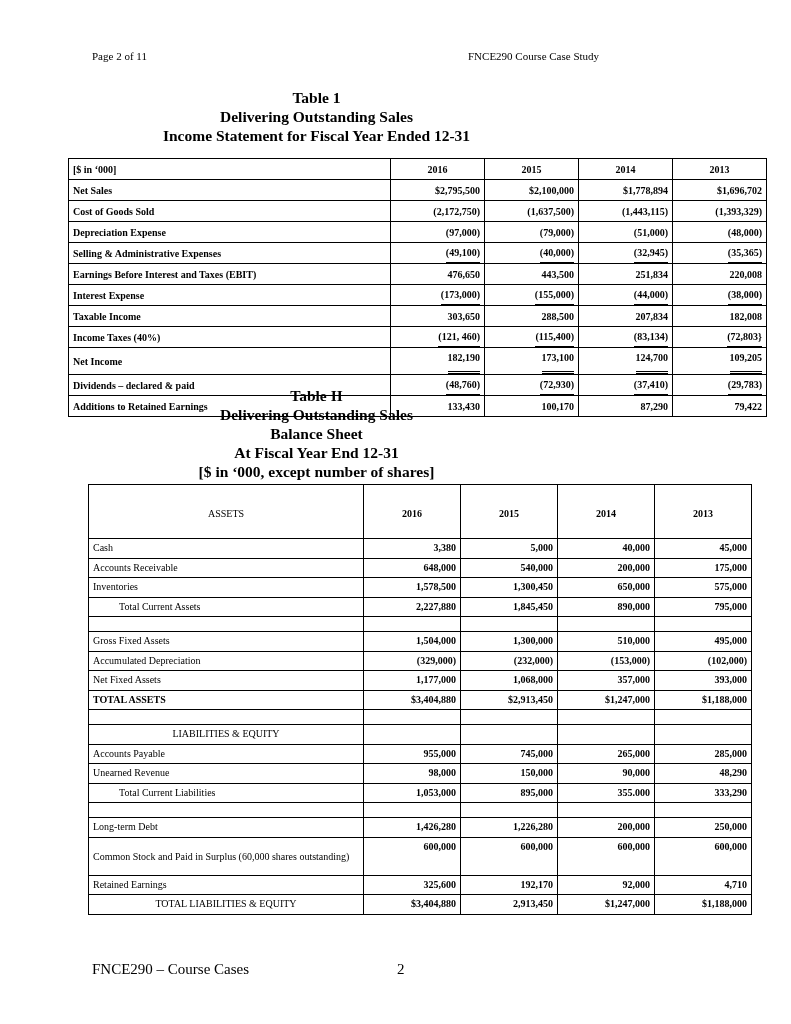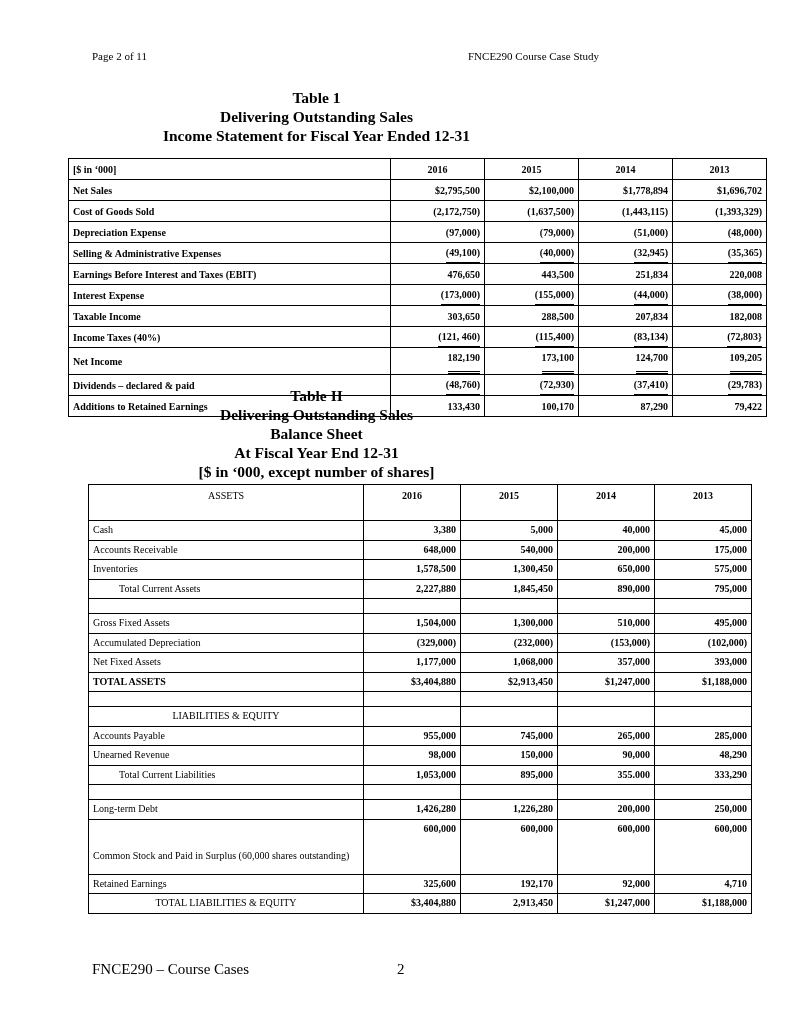--- a/index.html
+++ b/index.html
@@ -104,28 +104,28 @@
   
   #table-2 {
     top: 484px;
     left: 88px;
     width: 618px;
   }
   #table-2 td { height: 18.5px; line-height: 18px; }
   #table-2 .c-lbl { width: 266px; }
   #table-2 .c-yr  { width: 88px; }
   #table-2 .tall  { height: 36px; }
-  #table-2 .hdrow { height: 33px; vertical-align: top; padding-top: 2px; }
+  #table-2 .hdrow { height: 33px; vertical-align: top; padding-top: 20px; }
   #table-2 .spacer { height: 14px; }
   #table-2 .indent1 { padding-left: 30px; }
   #table-2 .indent2 { }
   #table-2 .two-line {
     white-space: normal;
     line-height: 17px;
-    padding-top: 18px;
+    padding-top: 1px;
   }
   #table-2 .vtop { vertical-align: top; margin-top: 45px; }
 
   
   .footer {
     position: absolute;
     top: 959px;
     left: 92px;
     width: 620px;
     height: 20px;

